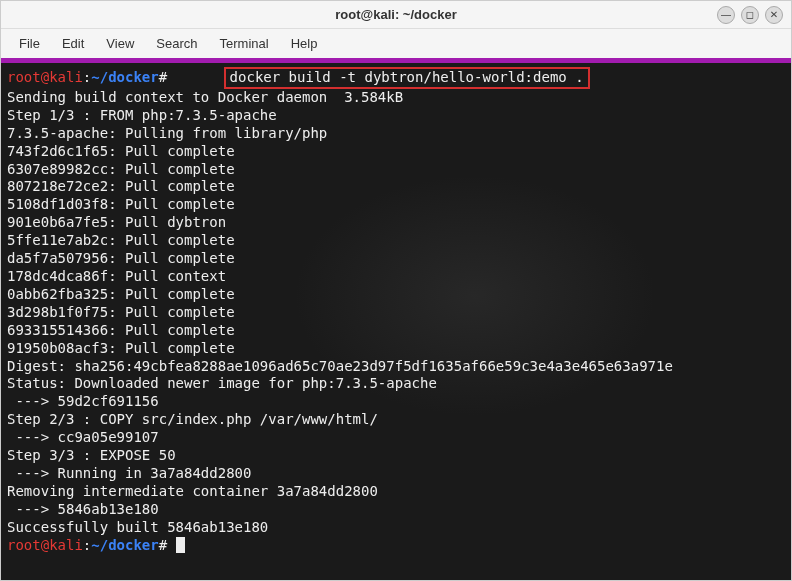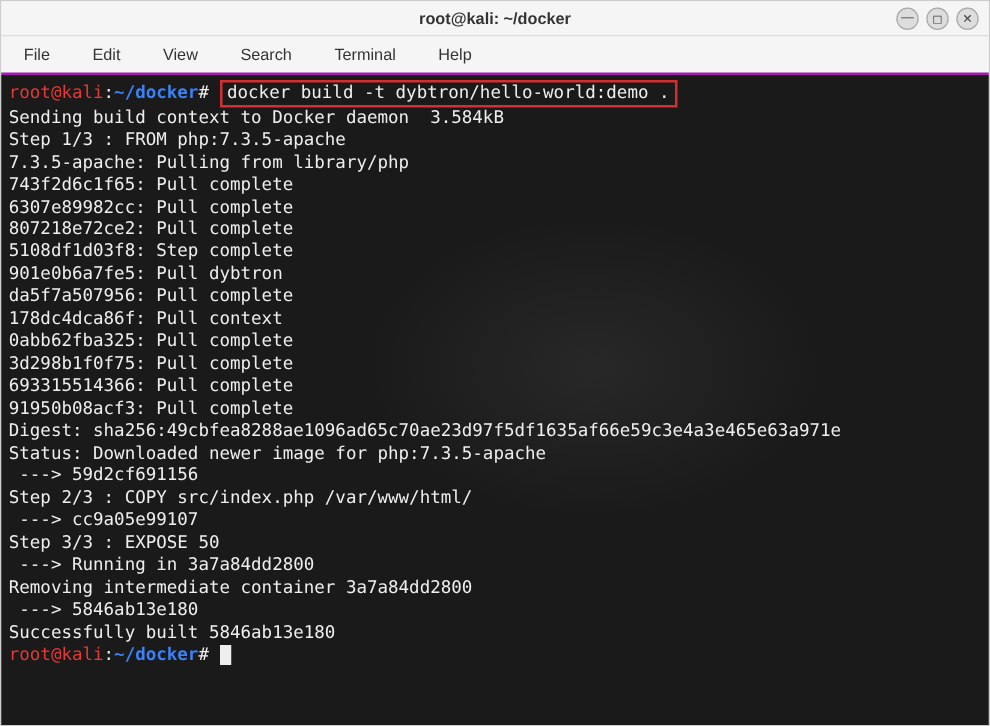--- a/index.html
+++ b/index.html
@@ -50,24 +50,24 @@
       border: 1px solid #aaa;
       display: flex;
       align-items: center;
       justify-content: center;
       font-size: 10px;
       cursor: pointer;
       color: #444;
     }
     .menubar {
       display: flex;
-      gap: 14px;
+      gap: 2px;
       padding: 4px 8px;
       background: #f5f5f5;
-      border-bottom: 2px solid #a21caf;
+      border-bottom: 5px solid #a21caf;
     }
     .menu-item {
       padding: 3px 10px;
       font-size: 13px;
       color: #333;
       cursor: pointer;
     }
     .terminal {
       flex: 1;
       background: #1a1a1a;
@@ -85,20 +85,21 @@
     }
     .prompt-user { color: #e53935; font-weight: normal; }
     .prompt-colon { color: #eeeeee; }
     .prompt-path { color: #3b82f6; font-weight: bold; }
     .prompt-hash { color: #eeeeee; }
     .highlighted-cmd {
       border: 2px solid #d32f2f;
       padding: 0px 4px;
       display: inline-block;
       color: #eeeeee;
+      margin-left: 48px;
     }
     .cursor {
       display: inline-block;
       width: 9px;
       height: 16px;
       background: #eeeeee;
       vertical-align: text-bottom;
     }
   </style>
 </head>
@@ -122,22 +123,23 @@
     <div class="menu-item">Help</div>
   </div>
   <div class="terminal">
     <div class="term-line"><span class="prompt-user">root@kali</span><span class="prompt-colon">:</span><span class="prompt-path">~/docker</span><span class="prompt-hash">#</span> <span class="highlighted-cmd">docker build -t dybtron/hello-world:demo .</span></div>
     <div class="term-line">Sending build context to Docker daemon  3.584kB</div>
     <div class="term-line">Step 1/3 : FROM php:7.3.5-apache</div>
     <div class="term-line">7.3.5-apache: Pulling from library/php</div>
     <div class="term-line">743f2d6c1f65: Pull complete</div>
     <div class="term-line">6307e89982cc: Pull complete</div>
     <div class="term-line">807218e72ce2: Pull complete</div>
-    <div class="term-line">5108df1d03f8: Step complete</div>
+    <div class="term-line">5108df1d03f8: Pull complete</div>
     <div class="term-line">901e0b6a7fe5: Pull dybtron</div>
+    <div class="term-line">5ffe11e7ab2c: Pull complete</div>
     <div class="term-line">da5f7a507956: Pull complete</div>
     <div class="term-line">178dc4dca86f: Pull context</div>
     <div class="term-line">0abb62fba325: Pull complete</div>
     <div class="term-line">3d298b1f0f75: Pull complete</div>
     <div class="term-line">693315514366: Pull complete</div>
     <div class="term-line">91950b08acf3: Pull complete</div>
     <div class="term-line">Digest: sha256:49cbfea8288ae1096ad65c70ae23d97f5df1635af66e59c3e4a3e465e63a971e</div>
     <div class="term-line">Status: Downloaded newer image for php:7.3.5-apache</div>
     <div class="term-line"> ---&gt; 59d2cf691156</div>
     <div class="term-line">Step 2/3 : COPY src/index.php /var/www/html/</div>

